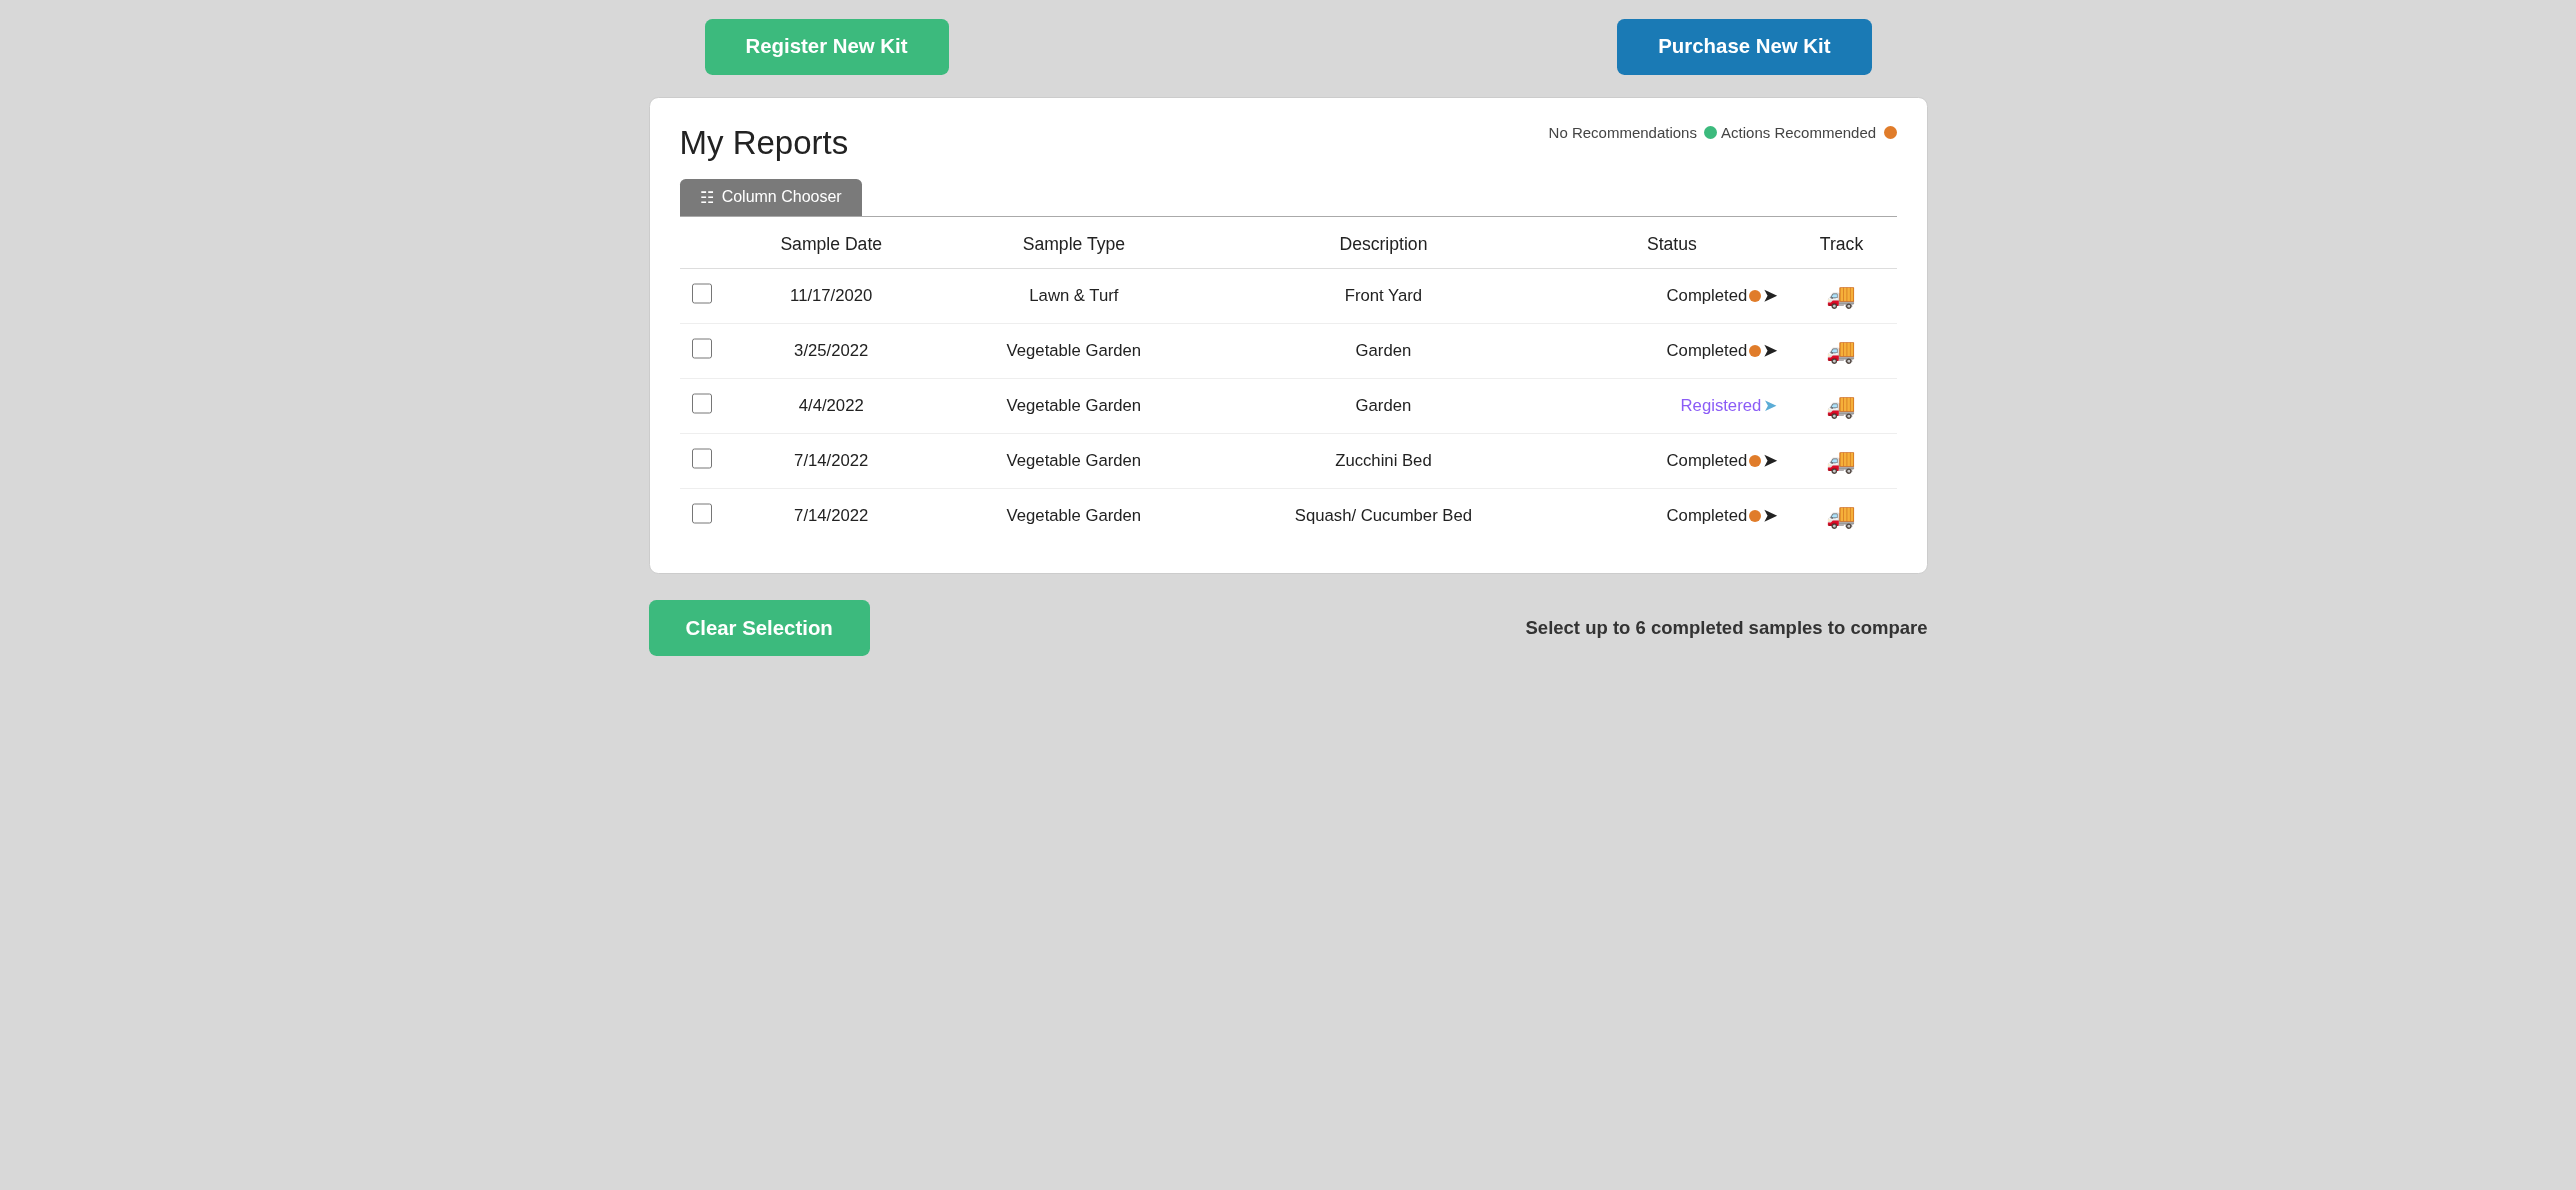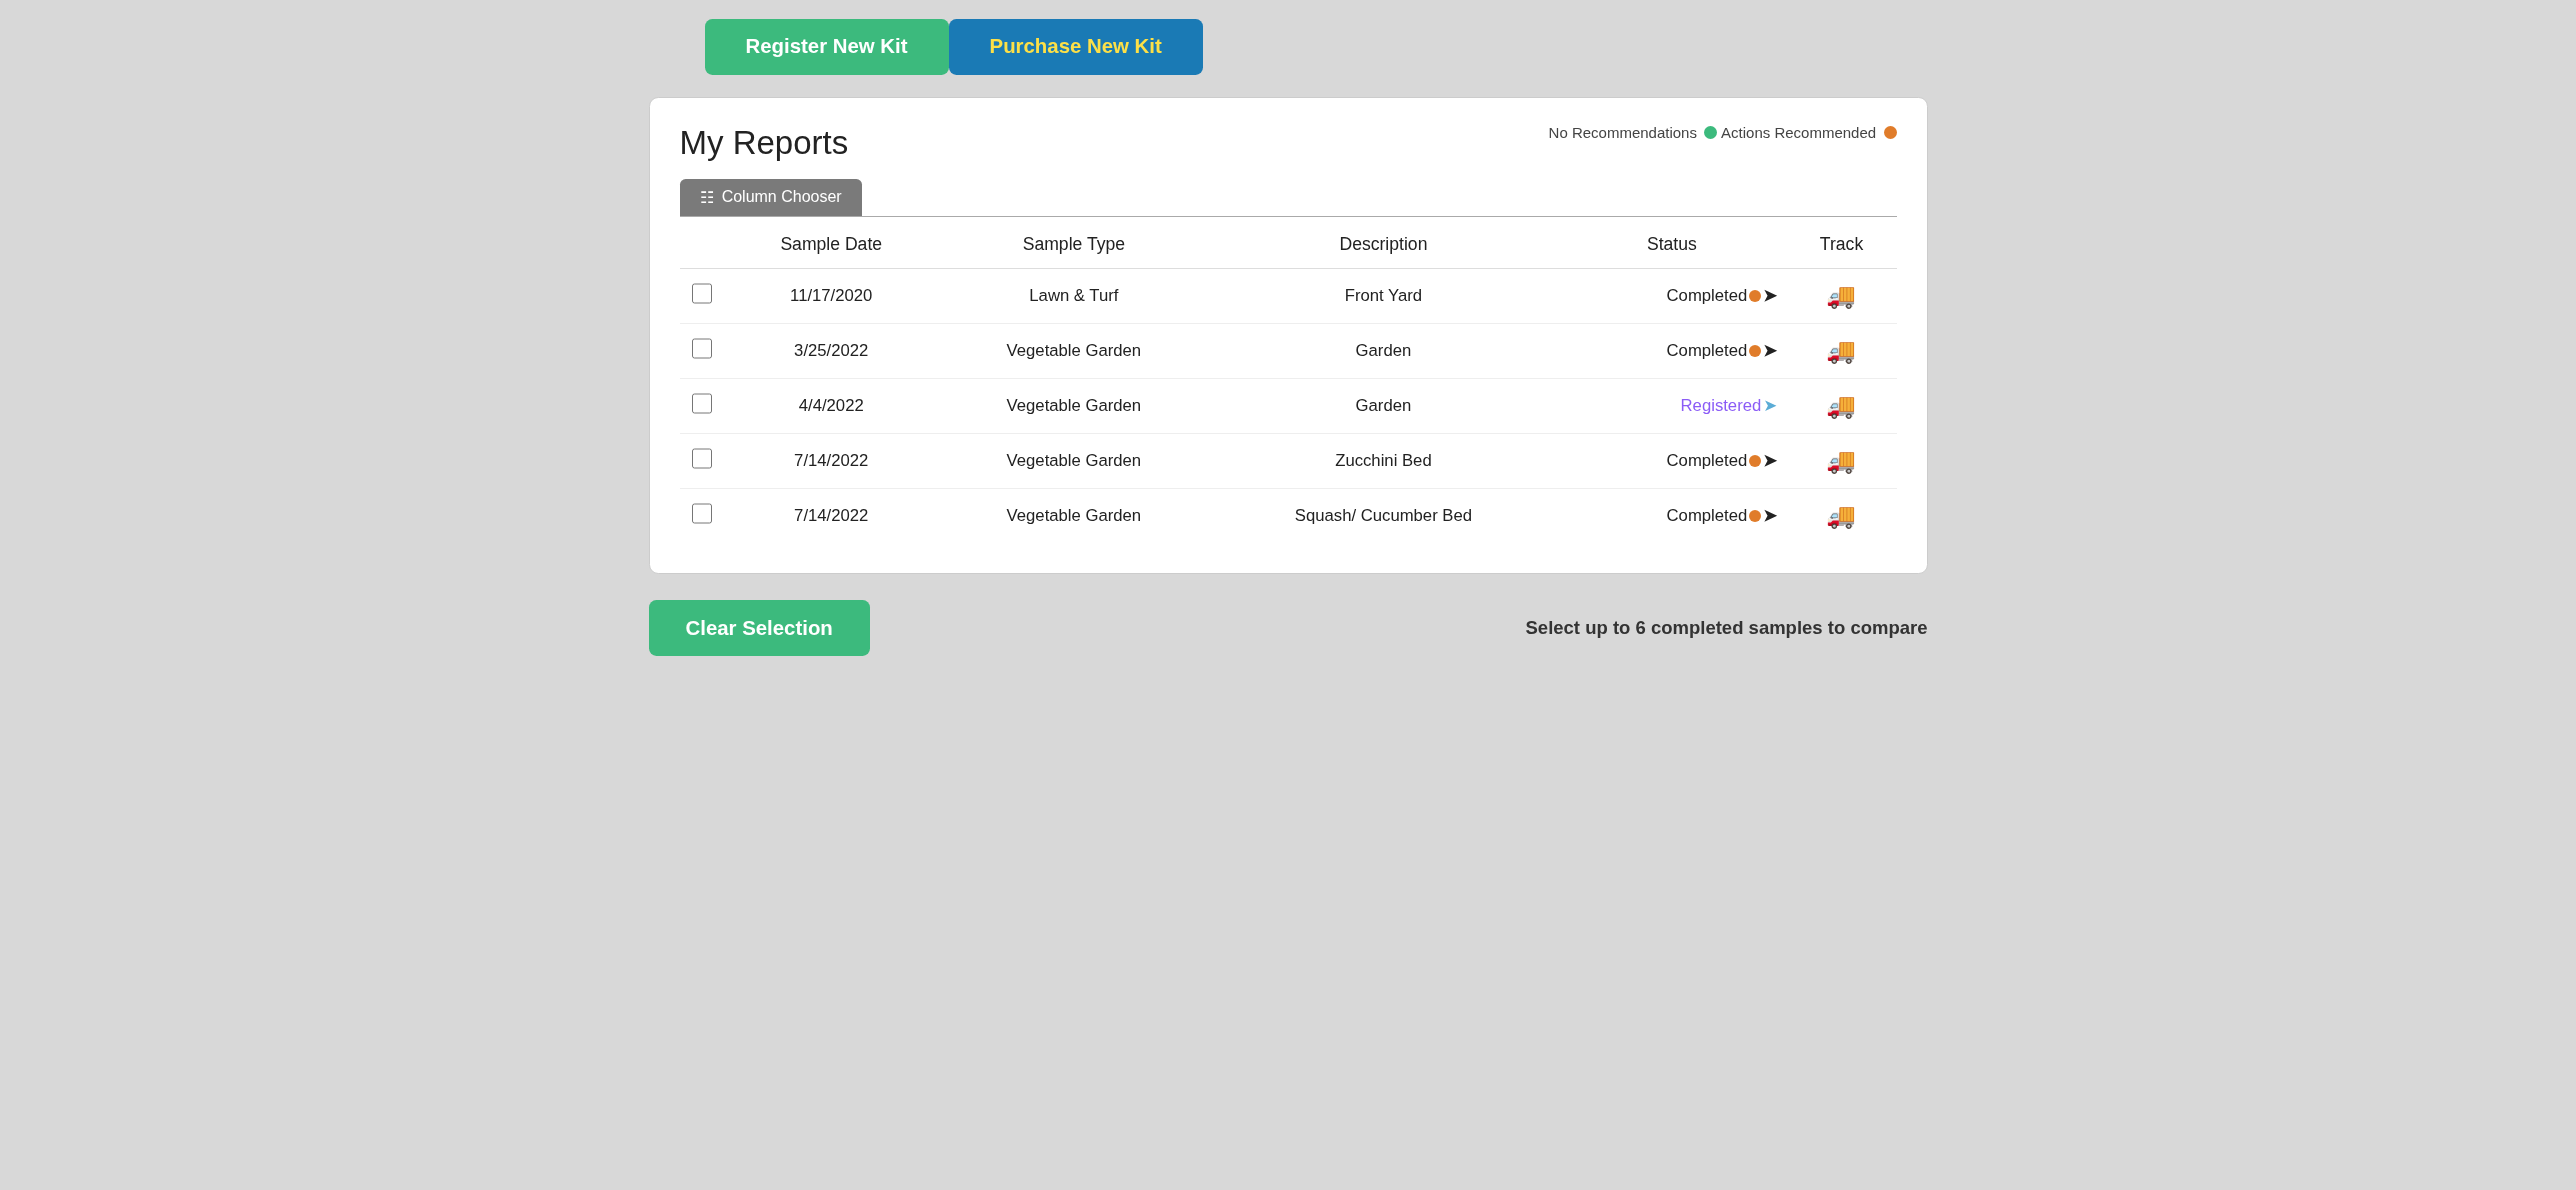--- a/index.html
+++ b/index.html
@@ -18,38 +18,38 @@
     .welcome-bar {
       text-align: center;
       font-size: 20.4px;
       font-weight: 600;
       color: #444;
       margin-bottom: 18.5px;
       letter-spacing: 0.5px;
     }
     .top-buttons {
       display: flex;
-      justify-content: flex-start;
+      justify-content: space-between;
       align-items: center;
       margin-bottom: 22px;
       padding: 0 56px;
     }
     .btn-register {
       background: #3cba7d;
       color: #fff;
       border: none;
       border-radius: 7.4px;
       padding: 16.7px 41px;
       font-size: 20.4px;
       font-weight: 600;
       cursor: pointer;
     }
     .btn-purchase {
       background: #1a7ab5;
-      color: #fde047;
+      color: #ffffff;
       border: none;
       border-radius: 7.4px;
       padding: 16.7px 41px;
       font-size: 20.4px;
       font-weight: 600;
       cursor: pointer;
     }
     .reports-card {
       background: #fff;
       border-radius: 9.3px;

